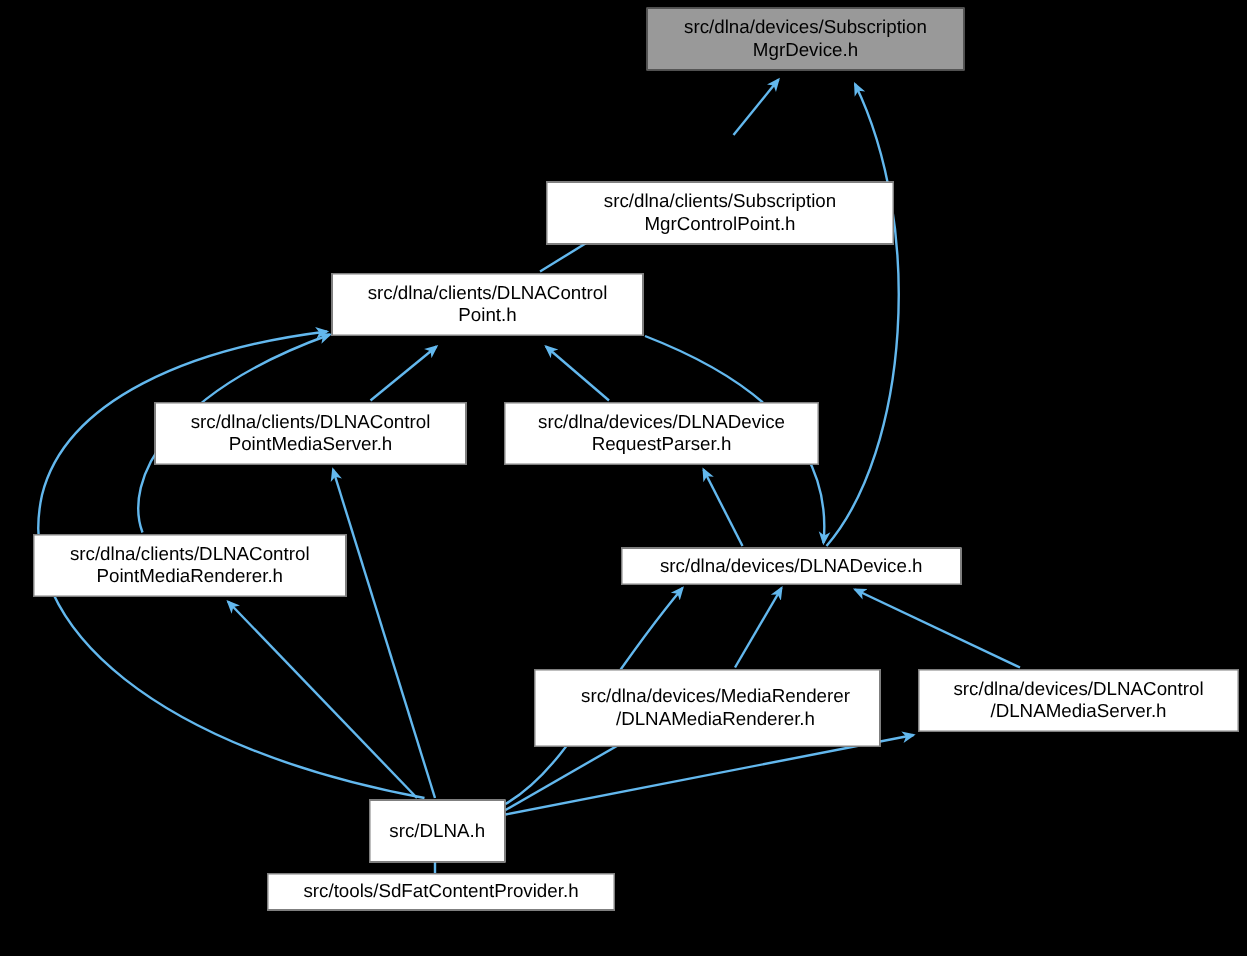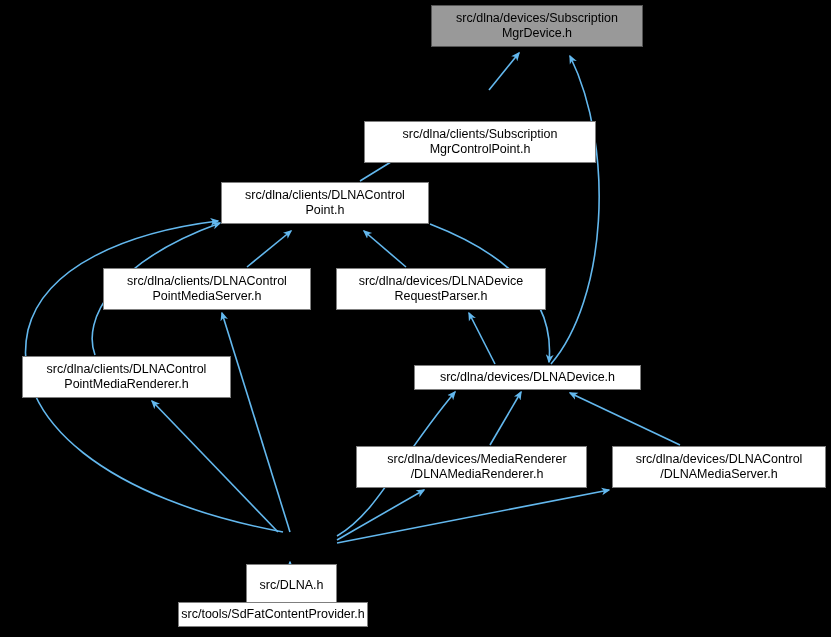--- a/index.html
+++ b/index.html
@@ -68,20 +68,20 @@
 MgrControlPoint.h</div>
       <div class="node" style="left: 221px; top: 182px; width: 208px; height: 42px;">src/dlna/clients/DLNAControl
 Point.h</div>
       <div class="node" style="left: 103px; top: 268px; width: 208px; height: 42px;">src/dlna/clients/DLNAControl
 PointMediaServer.h</div>
       <div class="node" style="left: 336px; top: 268px; width: 210px; height: 42px;">src/dlna/devices/DLNADevice
 RequestParser.h</div>
       <div class="node" style="left: 22px; top: 356px; width: 209px; height: 42px;">src/dlna/clients/DLNAControl
 PointMediaRenderer.h</div>
       <div class="node" style="left: 414px; top: 365px; width: 227px; height: 25px;">src/dlna/devices/DLNADevice.h</div>
-      <div class="node" style="left: 356px; top: 446px; width: 231px; height: 42px; padding-left: 11px;">src/dlna/devices/MediaRenderer
+      <div class="node" style="left: 356px; top: 446px; width: 231px; height: 52px; padding-left: 11px;">src/dlna/devices/MediaRenderer
 /DLNAMediaRenderer.h</div>
       <div class="node" style="left: 612px; top: 446px; width: 214px; height: 42px;">src/dlna/devices/DLNAControl
 /DLNAMediaServer.h</div>
-      <div class="node" style="left: 246px; top: 533px; width: 91px; height: 42px; margin-top: 31px;">src/DLNA.h</div>
-      <div class="node" style="left: 178px; top: 582px; width: 190px; height: 25px; margin-top: 20px;">src/tools/SdFatContentProvider.h</div>
+      <div class="node" style="left: 246px; top: 533px; width: 91px; height: 42px;">src/DLNA.h</div>
+      <div class="node" style="left: 178px; top: 582px; width: 232px; height: 25px;">src/tools/SdFatContentProvider.h</div>
     </div>
 </div>
 
 </body></html>

